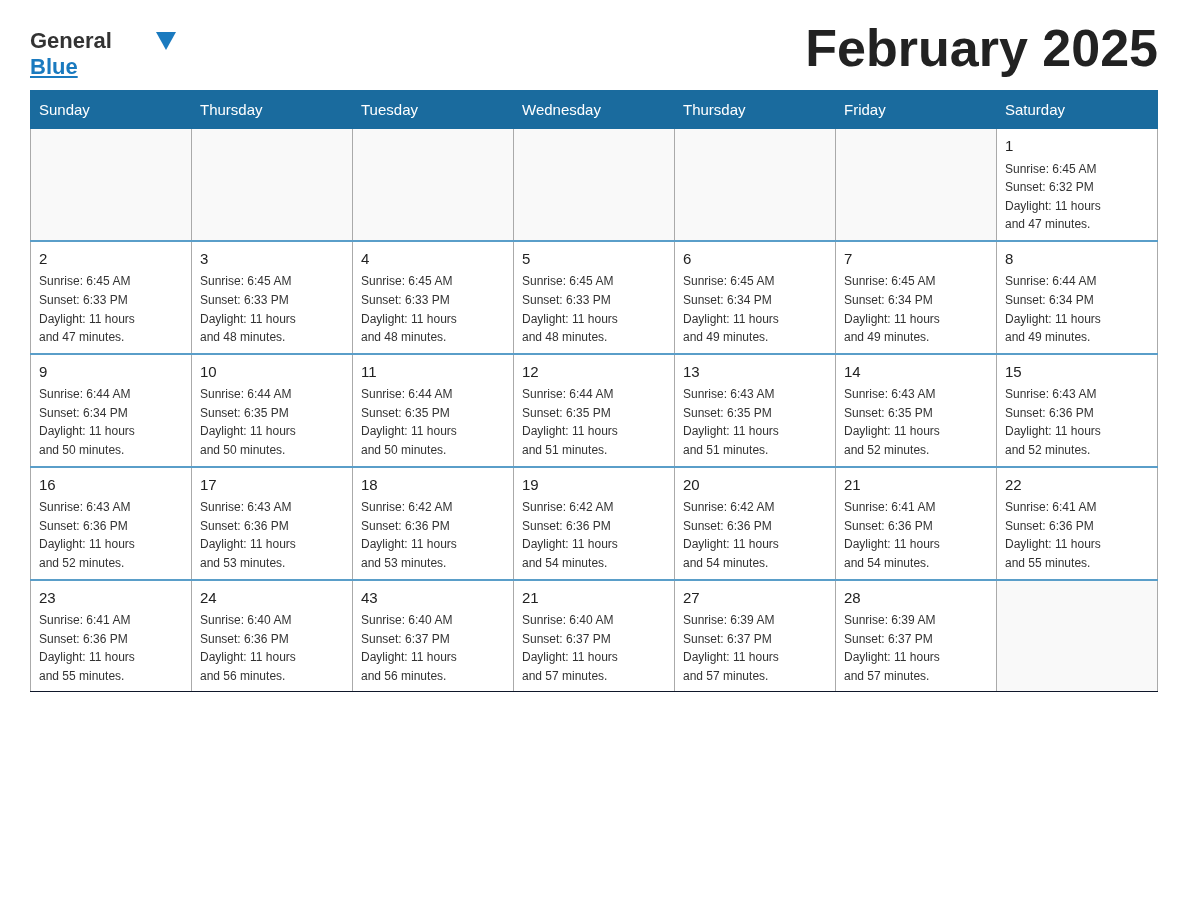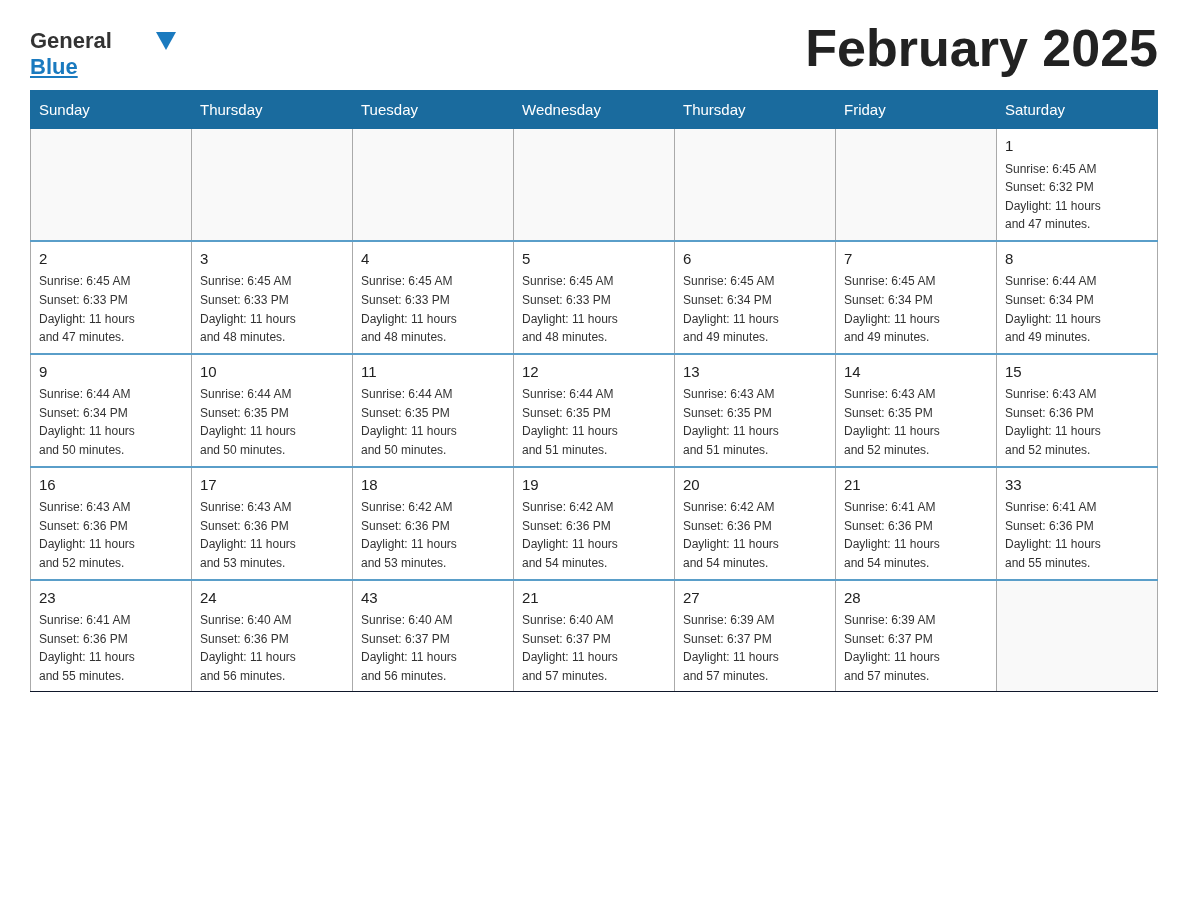--- a/index.html
+++ b/index.html
@@ -231,21 +231,21 @@
         </td>
         <td>
           <span class="day-number">20</span>
           <div class="day-info">Sunrise: 6:42 AM<br>Sunset: 6:36 PM<br>Daylight: 11 hours<br>and 54 minutes.</div>
         </td>
         <td>
           <span class="day-number">21</span>
           <div class="day-info">Sunrise: 6:41 AM<br>Sunset: 6:36 PM<br>Daylight: 11 hours<br>and 54 minutes.</div>
         </td>
         <td>
-          <span class="day-number">33</span>
+          <span class="day-number">22</span>
           <div class="day-info">Sunrise: 6:41 AM<br>Sunset: 6:36 PM<br>Daylight: 11 hours<br>and 55 minutes.</div>
         </td>
       </tr>
       <tr>
         <td>
           <span class="day-number">23</span>
           <div class="day-info">Sunrise: 6:41 AM<br>Sunset: 6:36 PM<br>Daylight: 11 hours<br>and 55 minutes.</div>
         </td>
         <td>
           <span class="day-number">24</span>

